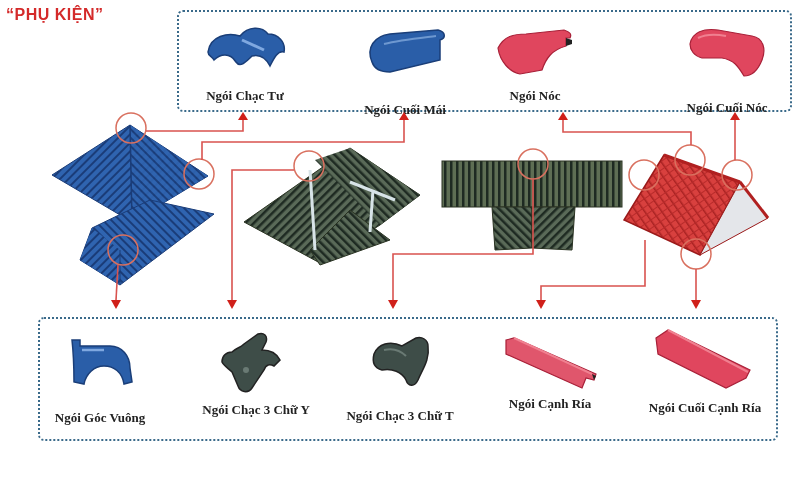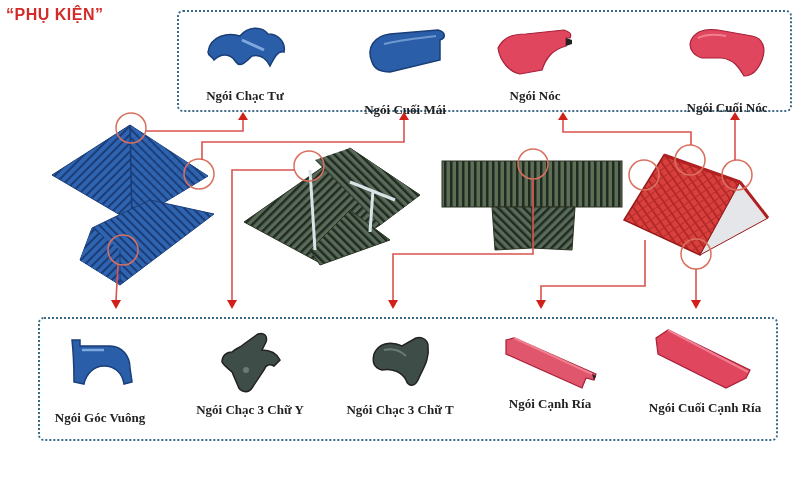--- a/index.html
+++ b/index.html
@@ -58,29 +58,29 @@
     <path d="M22,16 L44,16" stroke="#7fa8e0" stroke-width="2.5"></path>
   </svg>
   <div class="label" style="margin-top:16px;">Ngói Góc Vuông</div>
 </div>
 
 <div class="item" style="left:190px;top:330px;width:120px;">
   <svg width="80" height="66" viewBox="0 0 80 66">
     <path d="M22,22 C26,18 30,18 34,14 L48,4 C54,2 58,6 56,12 L52,20 C58,20 66,22 70,30 L64,36 C60,34 56,34 54,40 L42,58 C38,64 30,62 28,56 L22,42 C18,38 14,36 12,32 C12,26 16,22 22,22 Z" fill="#3e4d48" stroke="#222" stroke-width="1.5"></path>
     <circle cx="36" cy="40" r="3" fill="#6a7a74"></circle>
   </svg>
-  <div class="label" style="margin-top:2px;">Ngói Chạc 3 Chữ Y</div>
+  <div class="label" style="margin-top:2px;text-align:right;">Ngói Chạc 3 Chữ Y</div>
 </div>
 
 <div class="item" style="left:340px;top:330px;width:120px;">
   <svg width="80" height="66" viewBox="0 0 80 66">
     <path d="M14,24 C18,14 30,10 42,16 L56,8 C62,6 68,10 68,16 C70,30 62,40 58,50 C54,58 48,56 46,50 C42,42 32,38 22,40 C14,38 12,32 14,24 Z" fill="#3e4d48" stroke="#222" stroke-width="1.5"></path>
     <path d="M24,20 C32,18 40,20 46,26" stroke="#6a7a74" stroke-width="2" fill="none"></path>
   </svg>
-  <div class="label" style="margin-top:2px;">Ngói Chạc 3 Chữ T</div>
+  <div class="label" style="margin-top:8px;">Ngói Chạc 3 Chữ T</div>
 </div>
 
 <div class="item" style="left:495px;top:334px;width:110px;">
   <svg width="100" height="56" viewBox="0 0 100 56">
     <path d="M6,6 L14,4 L96,40 L94,46 L86,44 L82,54 L6,20 Z" fill="#e0566c" stroke="#a82038" stroke-width="1.2"></path>
     <path d="M14,4 L92,40" stroke="#f08090" stroke-width="2"></path>
     <path d="M92,40 L96,42 L94,46 Z" fill="#222"></path>
   </svg>
   <div class="label" style="margin-top:2px;">Ngói Cạnh Ría</div>
 </div>

